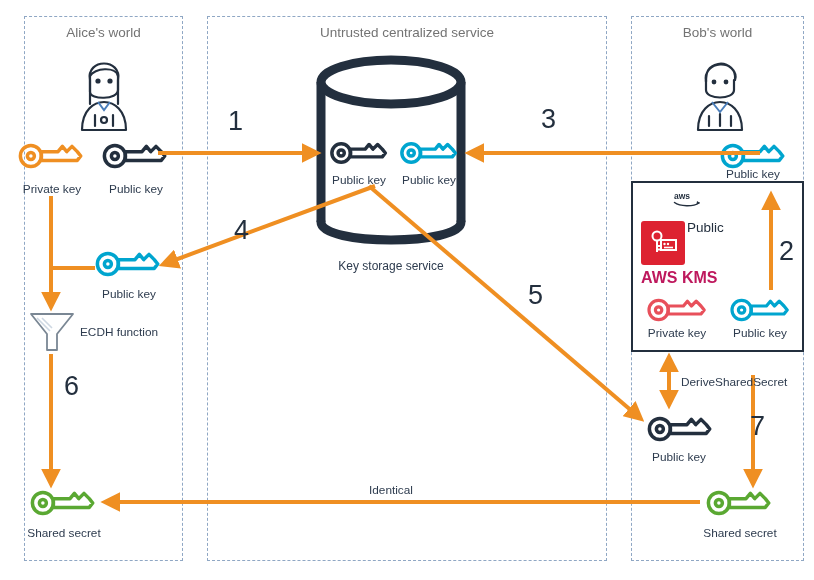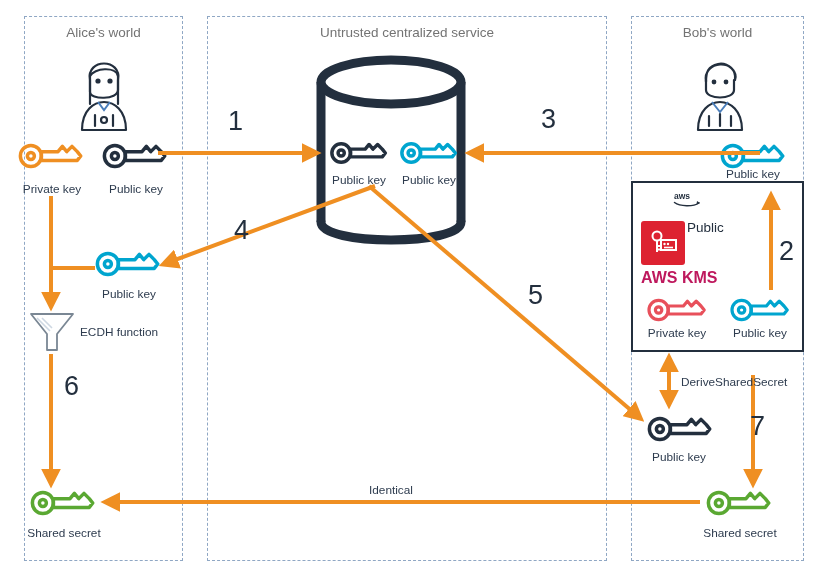--- a/index.html
+++ b/index.html
@@ -176,20 +176,21 @@
     <svg width="62" height="28" viewBox="0 0 80 36">
       <g fill="none" stroke="#00a5cf" stroke-width="4.5" stroke-linejoin="round" stroke-linecap="round">
         <circle cx="17" cy="18" r="12"></circle>
           <circle cx="17" cy="18" r="4"></circle>
         <path d="M29 13 L48 13 L53 7 L58 13 L64 7 L70 13 L74 18 L70 23 L29 23 Z"></path>
       </g>
     </svg>
   </div>
   <div class="cap" style="left:391px;top:173px;width:76px;">Public key</div>
 
+  <div class="cap" style="left:321px;top:259px;width:140px;font-size:12px;">Key storage service</div>
 
   <div class="person" style="left:684px;top:50px;">
     <svg width="72" height="82" viewBox="0 0 72 82">
       <g fill="none" stroke="#232f3e" stroke-width="2.2" stroke-linejoin="round" stroke-linecap="round">
         <path d="M22 32 C18 10, 54 8, 51 30 C54 22, 44 12, 34 14 C24 16, 22 22, 22 32 Z"></path>
         <path d="M22 30 L22 40 C22 50, 50 50, 50 40 L50 30"></path>
         <path d="M14 80 C14 60, 26 52, 36 52 C46 52, 58 60, 58 80 Z"></path>
         <circle cx="30" cy="32" r="2.4" fill="#232f3e" stroke="none"></circle>
         <circle cx="42" cy="32" r="2.4" fill="#232f3e" stroke="none"></circle>
         <path d="M25 66 L25 76 M36 64 L36 76 M47 66 L47 76"></path>

